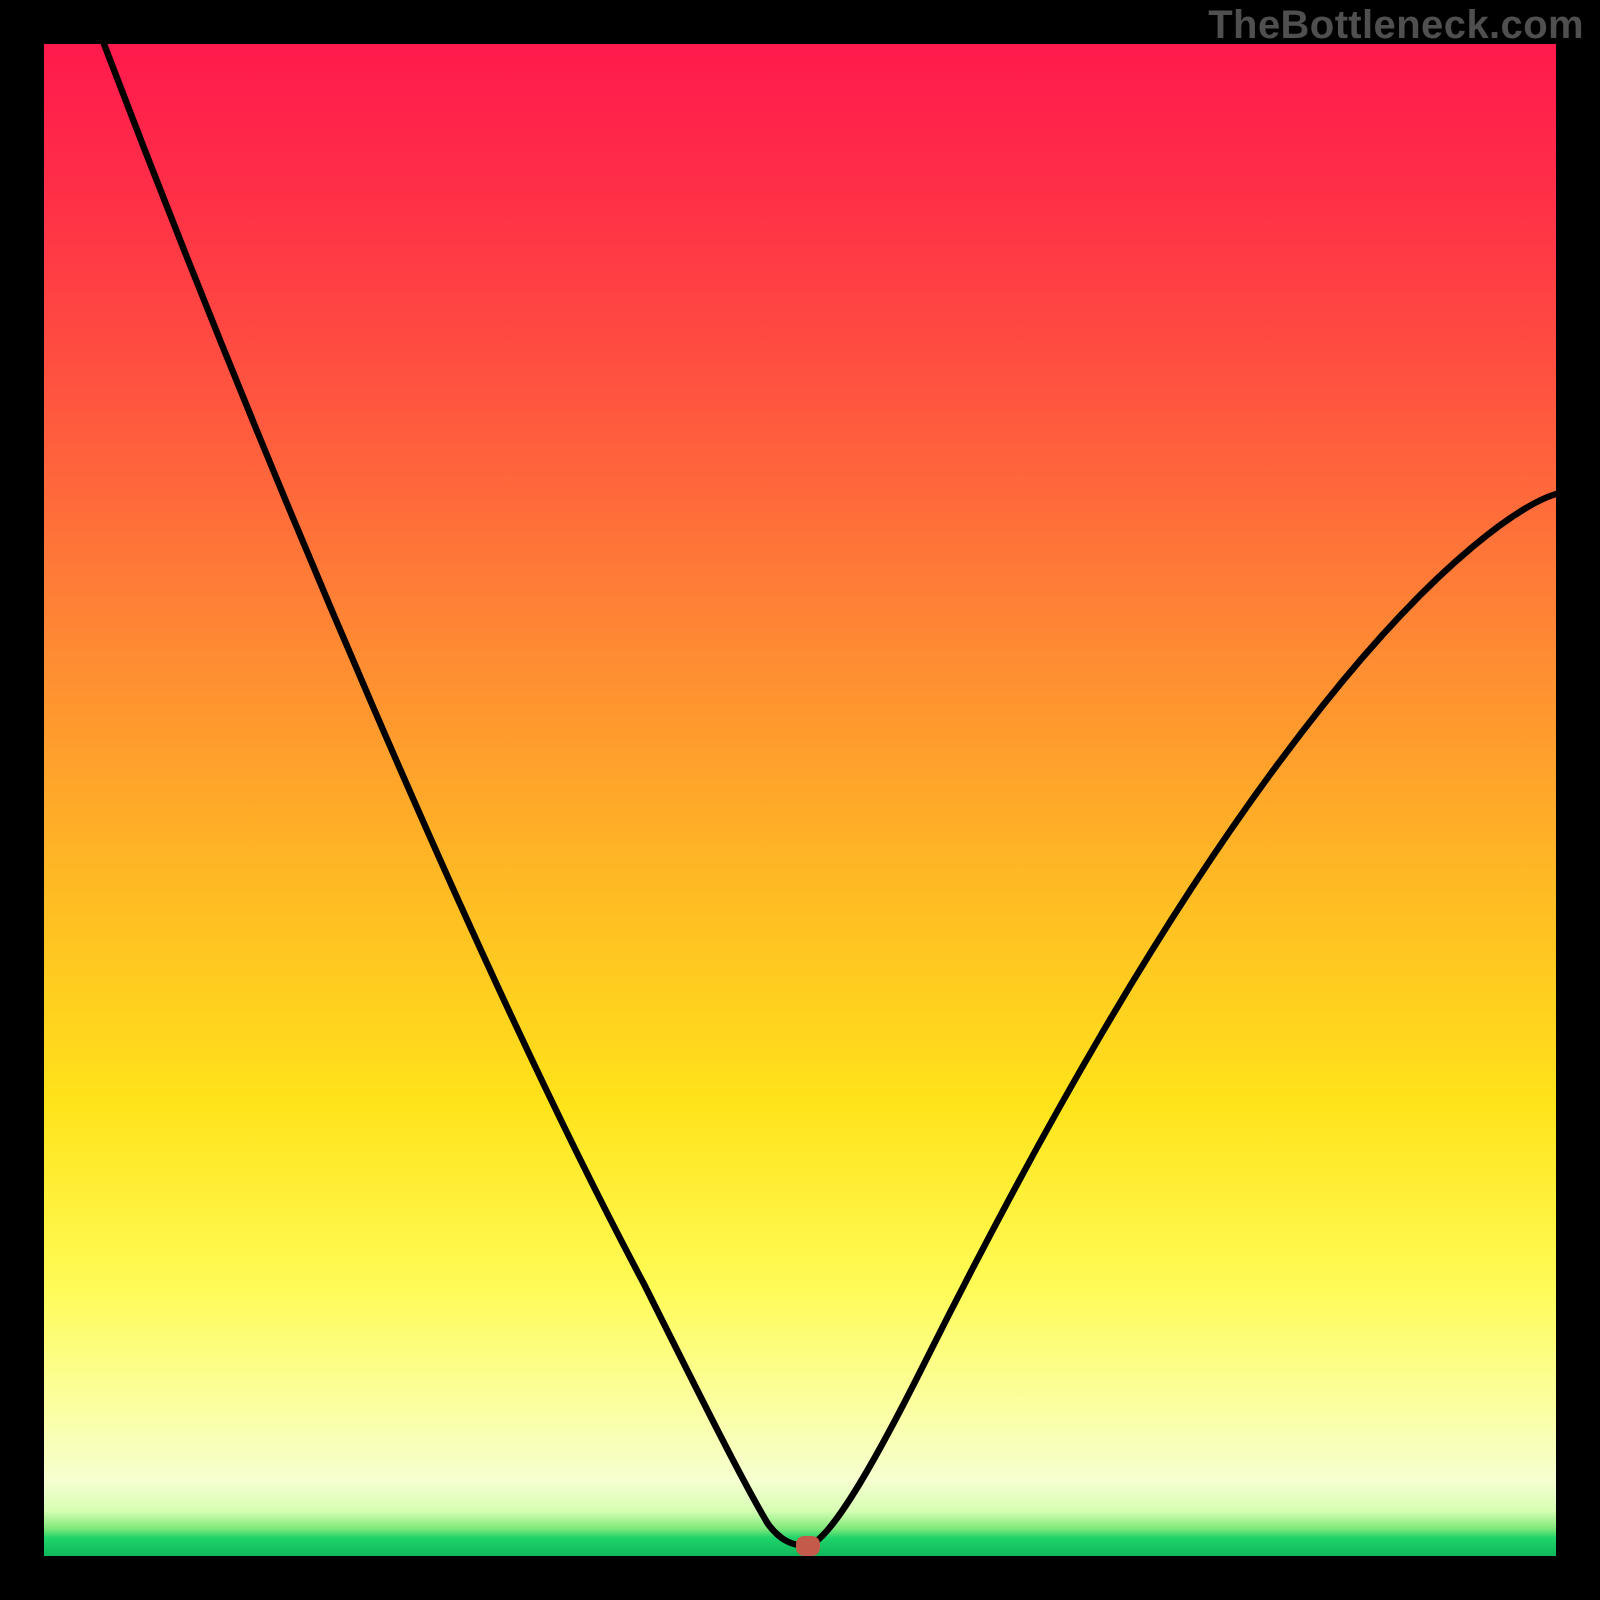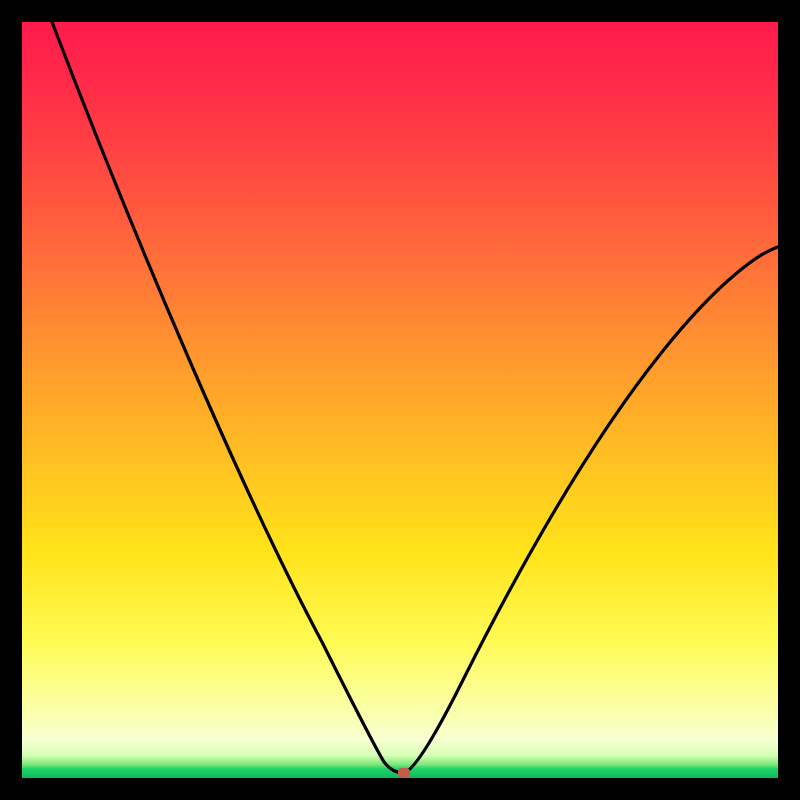--- a/index.html
+++ b/index.html
@@ -80,13 +80,14 @@
                C 110 210, 220 470, 300 620
                C 330 680, 350 720, 362 740
                C 368 748, 374 751, 382 751
                L 382 751
                C 392 748, 410 720, 440 660
                C 490 560, 560 430, 640 330
                C 700 255, 740 230, 756 225" fill="none" stroke="#000" stroke-width="3.2" stroke-linecap="round" stroke-linejoin="round"></path>
     </svg>
     <div class="marker" style="left:381.8px;top:750.7px;"></div>
   </div>
+  <div class="watermark">TheBottleneck.com</div>
 </div>
 
 </body></html>

